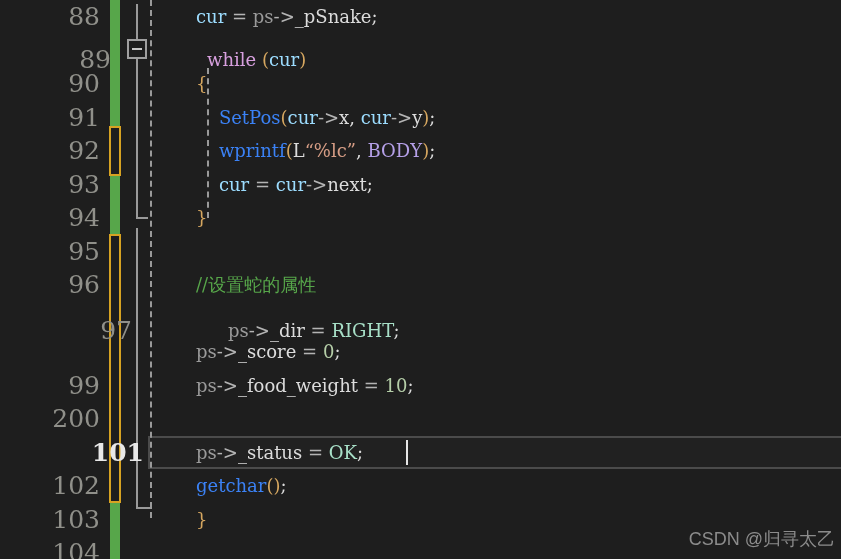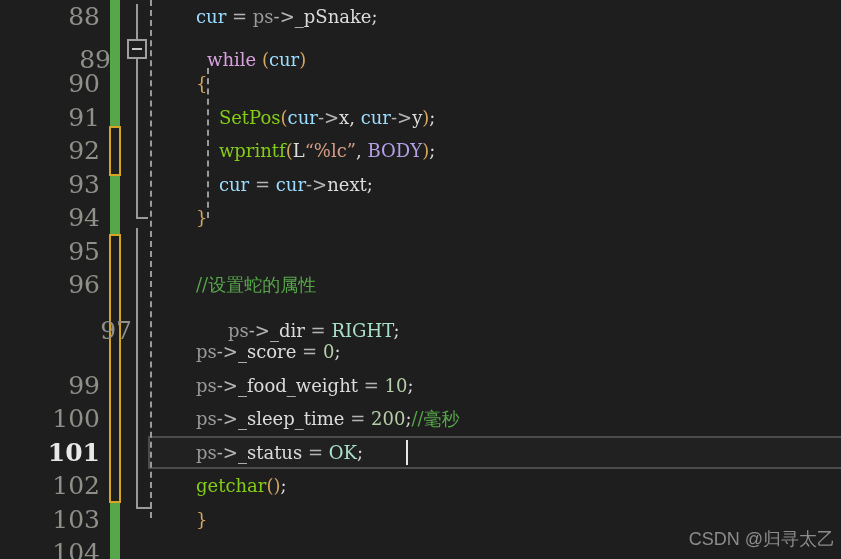--- a/index.html
+++ b/index.html
@@ -41,20 +41,21 @@
     color: #90908a;
     font-family: "DejaVu Serif", serif;
     font-size: 25px;
     line-height: 33.5px;
     letter-spacing: 0px;
     user-select: none;
   }
   .row.current .lineno {
     color: #e8e8e8;
     font-weight: 600;
+    margin-left: 44px;
   }
 
   .codetext {
     position: absolute;
     left: 196px;
     top: 0;
     height: 33.5px;
     line-height: 33.5px;
     font-family: "DejaVu Serif", serif;
     font-size: 18px;
@@ -145,21 +146,21 @@
     font-family: "Liberation Sans", sans-serif;
     font-size: 18px;
     user-select: none;
   }
 
   
   .t-kw      { color: #d8a0df; }   
   .t-local   { color: #9cdcfe; }   
   .t-param   { color: #9a9a9a; }   
   .t-field   { color: #dcdcdc; }   
-  .t-func    { color: #84cc16; }   
+  .t-func    { color: #3b82f6; }   
   .t-punct   { color: #dcdcdc; }
   .t-brace   { color: #d6a760; }
   .t-paren   { color: #d6a760; }
   .t-str     { color: #d69d85; }
   .t-macro   { color: #b5a0e8; }
   .t-enum    { color: #a8e0c8; }
   .t-num     { color: #b5cea8; }
   .t-comment { color: #57a64a; }
   .t-op      { color: #b4b4b4; }
 </style>
@@ -235,22 +236,21 @@
         <div class="codetext"><span class="t-param">ps</span><span class="t-op">-&gt;</span><span class="t-field">_dir</span><span class="t-punct"> </span><span class="t-op">=</span><span class="t-punct"> </span><span class="t-enum">RIGHT</span><span class="t-punct">;</span></div>
       </div>
       <div class="row" style="top: 335px;">
         <div class="codetext"><span class="t-param">ps</span><span class="t-op">-&gt;</span><span class="t-field">_score</span><span class="t-punct"> </span><span class="t-op">=</span><span class="t-punct"> </span><span class="t-num">0</span><span class="t-punct">;</span></div>
       </div>
       <div class="row" style="top: 368.5px;">
         <div class="lineno">99</div>
         <div class="codetext"><span class="t-param">ps</span><span class="t-op">-&gt;</span><span class="t-field">_food_weight</span><span class="t-punct"> </span><span class="t-op">=</span><span class="t-punct"> </span><span class="t-num">10</span><span class="t-punct">;</span></div>
       </div>
       <div class="row" style="top: 402px;">
-        <div class="lineno">100</div>
-        <div class="codetext"><span class="t-param">ps</span><span class="t-op">-&gt;</span><span class="t-field">_sleep_time</span><span class="t-punct"> </span><span class="t-op">=</span><span class="t-punct"> </span><span class="t-num">200</span><span class="t-punct">;</span><span class="t-comment">//毫秒</span></div>
+        <div class="lineno">200</div>
       </div>
       <div class="row current" style="top: 435.5px;">
         <div class="lineno">101</div>
         <div class="codetext"><span class="t-param">ps</span><span class="t-op">-&gt;</span><span class="t-field">_status</span><span class="t-punct"> </span><span class="t-op">=</span><span class="t-punct"> </span><span class="t-enum">OK</span><span class="t-punct">;</span></div>
       </div>
       <div class="row" style="top: 469px;">
         <div class="lineno">102</div>
         <div class="codetext"><span class="t-func">getchar</span><span class="t-paren">(</span><span class="t-paren">)</span><span class="t-punct">;</span></div>
       </div>
       <div class="row" style="top: 502.5px;">

